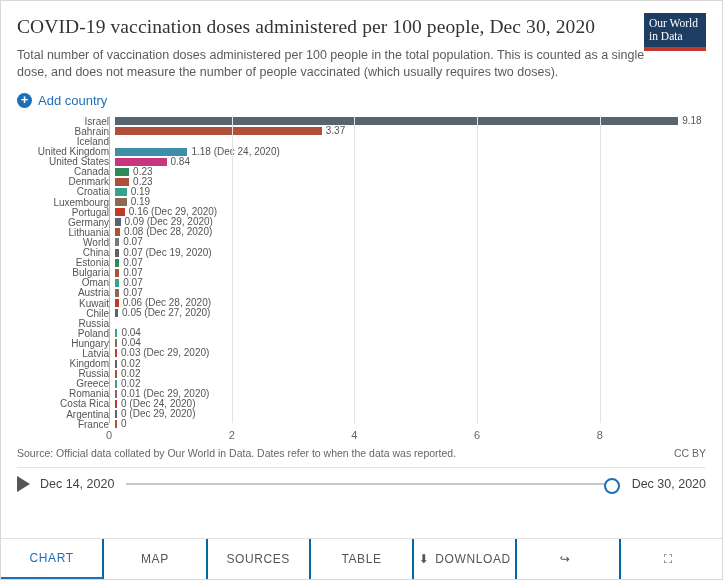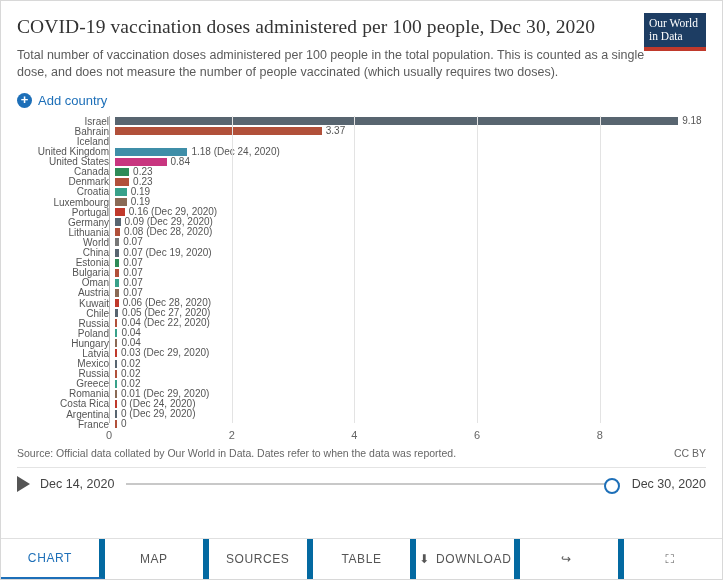--- a/index.html
+++ b/index.html
@@ -209,21 +209,21 @@
     background: #ffffff;
   }
   .tab {
     flex: 1;
     display: flex;
     align-items: center;
     justify-content: center;
     font-size: 12px;
     color: #555555;
     letter-spacing: 0.6px;
-    border-right: 6px solid #0369a1;
+    border-right: 2px solid #0369a1;
     cursor: pointer;
     box-sizing: border-box;
   }
   .tab:last-child { border-right: none; }
   .tab.active {
     color: #1d6fb8;
     border-bottom: 2px solid #1d6fb8;
   }
   .tab .ico {
     margin-right: 6px;
@@ -382,24 +382,20 @@
         </div>
         <div class="row">
           <div class="lbl">Chile</div>
           <div class="barbox">
             <div class="bar" style="width: 3.06771px; background: rgb(88, 101, 112);"></div>
             <div class="val" style="left: 7.06771px;">0.05 (Dec 27, 2020)</div>
           </div>
         </div>
         <div class="row">
           <div class="lbl">Russia</div>
-          <div class="barbox">
-            <div class="bar" style="width: 2.45417px; background: rgb(177, 80, 58);"></div>
-            <div class="val" style="left: 6.45417px;">0.04 (Dec 22, 2020)</div>
-          </div>
         </div>
         <div class="row">
           <div class="lbl">Poland</div>
           <div class="barbox">
             <div class="bar" style="width: 2.45417px; background: rgb(56, 161, 138);"></div>
             <div class="val" style="left: 6.45417px;">0.04</div>
           </div>
         </div>
         <div class="row">
           <div class="lbl">Hungary</div>
@@ -409,21 +405,21 @@
           </div>
         </div>
         <div class="row">
           <div class="lbl">Latvia</div>
           <div class="barbox">
             <div class="bar" style="width: 2px; background: rgb(192, 57, 43);"></div>
             <div class="val" style="left: 6px;">0.03 (Dec 29, 2020)</div>
           </div>
         </div>
         <div class="row">
-          <div class="lbl">Mexico</div>
+          <div class="lbl">Kingdom</div>
           <div class="barbox">
             <div class="bar" style="width: 2px; background: rgb(88, 101, 112);"></div>
             <div class="val" style="left: 6px;">0.02</div>
           </div>
         </div>
         <div class="row">
           <div class="lbl">Russia</div>
           <div class="barbox">
             <div class="bar" style="width: 2px; background: rgb(177, 80, 58);"></div>
             <div class="val" style="left: 6px;">0.02</div>

